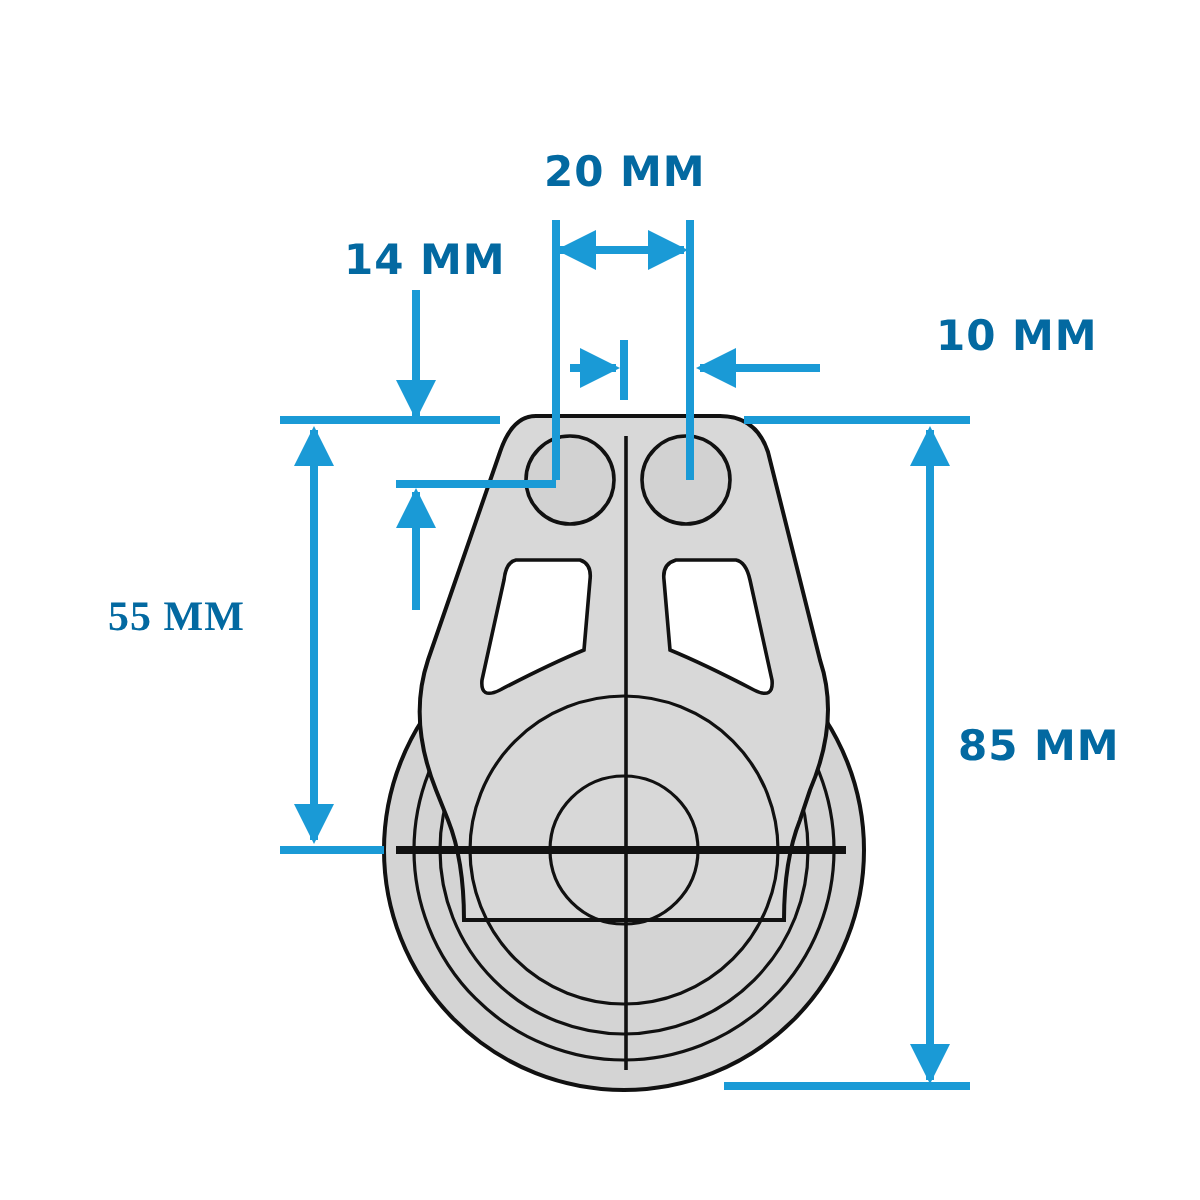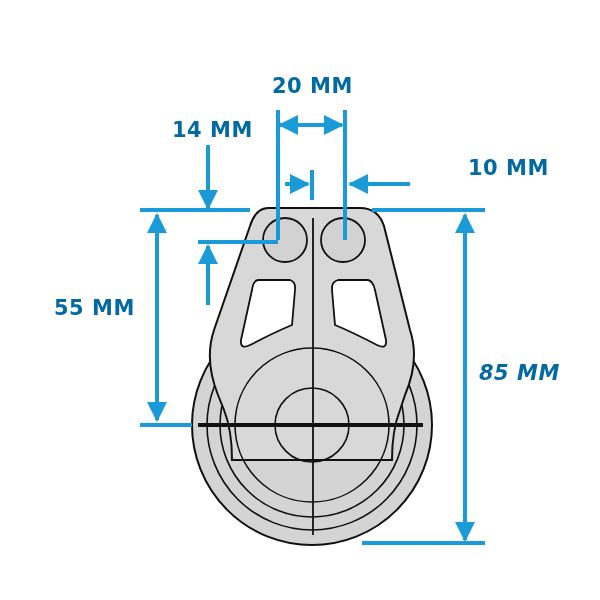--- a/index.html
+++ b/index.html
@@ -54,14 +54,14 @@
     <line x1="140" y1="425" x2="192" y2="425"></line>
     <line x1="372" y1="210" x2="485" y2="210"></line>
     <line x1="465" y1="215" x2="465" y2="540" marker-start="url(#ah)" marker-end="url(#ah)"></line>
     <line x1="362" y1="543" x2="485" y2="543"></line>
   </g>
 </svg>
 
 <div class="lbl" style="left:272px;top:74px;">20 MM</div>
 <div class="lbl" style="left:172px;top:118px;">14 MM</div>
 <div class="lbl" style="left:422px;top:156px;margin-left:46px;">10 MM</div>
-<div class="lbl" style="left:54px;top:296px;">55 MM</div>
-<div class="lbl" style="left:479px;top:361px;font-style:italic;">85 MM</div>
+<div class="lbl" style="left:54px;top:296px;font-family:Liberation Serif, serif;">55 MM</div>
+<div class="lbl" style="left:479px;top:361px;">85 MM</div>
 
 </body></html>

